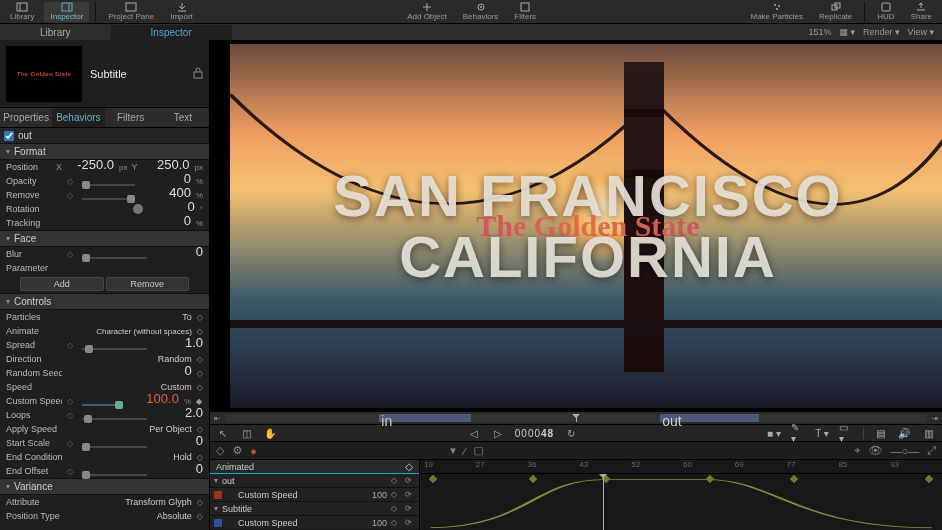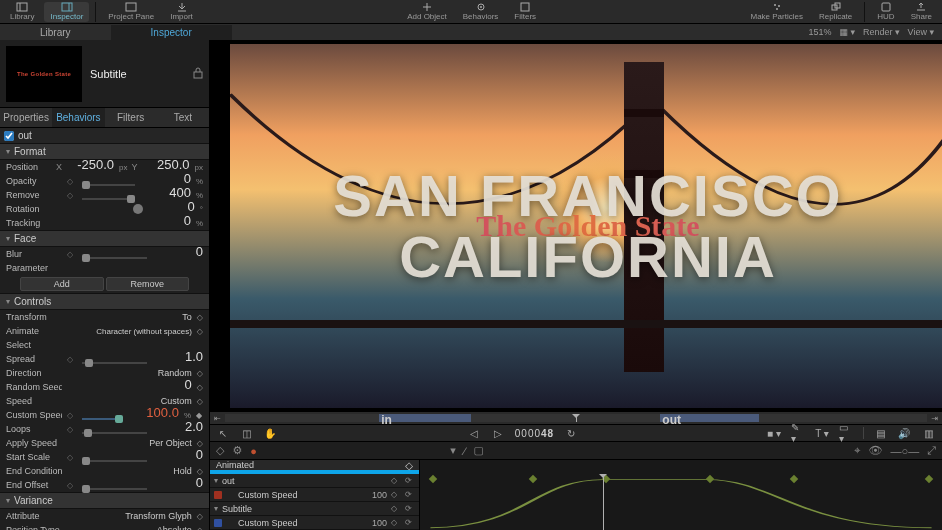--- a/index.html
+++ b/index.html
@@ -76,38 +76,38 @@
   .big{font-family:Arial Black,Arial;font-weight:900;font-size:58px;letter-spacing:2px;color:rgba(230,225,215,.92);line-height:.95;text-shadow:0 2px 8px rgba(0,0,0,.5);}
   .sub{font-family:Georgia,serif;font-weight:bold;font-size:30px;background:linear-gradient(90deg,#d05060,#e07040,#d05060);-webkit-background-clip:text;color:transparent;margin:-14px 0;}
   
   
   .ruler-row{height:12px;background:#2a2a2a;display:flex;align-items:center;padding:0 4px;}
   .ruler-mark{font-size:8px;color:#999;}
   .range-bar{flex:1;height:8px;background:#333;margin:0 4px;position:relative;}
   .range-in,.range-out{position:absolute;top:0;bottom:0;background:#4a5a7a;}
   .range-in{left:22%;width:13%;}
   .range-out{left:62%;width:14%;}
-  .range-lbl{position:absolute;top:-1px;font-size:12px;color:#ccc;font-weight:bold;}
+  .range-lbl{position:absolute;top:-1px;font-size:14px;color:#ccc;}
   
   
   .viewer-tools{height:18px;background:#252525;border-top:1px solid #000;border-bottom:1px solid #000;display:flex;align-items:center;padding:0 6px;gap:10px;}
   .viewer-tools .vicon{width:14px;height:14px;display:flex;align-items:center;justify-content:center;cursor:pointer;color:#aaa;}
   .viewer-tools .divider{width:1px;height:12px;background:#444;}
   .timecode{font-family:"Courier New",monospace;font-size:14px;color:#777;letter-spacing:1px;}
   .timecode b{color:#ccc;font-weight:bold;}
   
   
   .tl-toolbar{height:18px;background:#1e1e1e;border-bottom:1px solid #000;display:flex;align-items:center;padding:0 6px;gap:8px;}
   .tl-toolbar .tic{color:#888;font-size:11px;cursor:pointer;}
   .tl-toolbar .tic.active{color:#c05030;}
   
   
   .timeline{height:70px;background:#1c1c1c;display:flex;}
   .tl-left{width:210px;background:#222;border-right:1px solid #000;}
-  .tl-hdr{height:14px;display:flex;align-items:center;padding:0 6px;border-bottom:4px solid #0ea5e9;background:#282828;}
+  .tl-hdr{height:14px;display:flex;align-items:center;padding:0 6px;border-bottom:1px solid #0ea5e9;background:#282828;}
   .tl-hdr .name{flex:1;font-size:9px;color:#ccc;}
   .tl-row{height:14px;display:flex;align-items:center;padding:0 4px;gap:4px;border-bottom:1px solid #111;}
   .tl-row .tri{font-size:8px;color:#888;cursor:pointer;}
   .tl-row .rowname{flex:1;font-size:9px;color:#ccc;white-space:nowrap;overflow:hidden;}
   .tl-row .val{font-size:9px;color:#aaa;width:28px;text-align:right;}
   .tl-row .minicon{width:10px;color:#888;font-size:8px;}
   .tl-row.indent .rowname{padding-left:12px;}
   .swatch{width:8px;height:8px;border-radius:1px;}
   .sw-red{background:#a03020;}
   .sw-blue{background:#3050a0;}
@@ -313,33 +313,30 @@
       <div class="param-row">
         <span class="pname">Parameter</span>
       </div>
       <div class="dd-row">
         <div class="dd">Add</div>
         <div class="dd">Remove</div>
       </div>
 
       <div class="section-hdr">Controls</div>
       <div class="param-row">
-          <span class="pname">Transform</span>
+          <span class="pname">Particles</span>
           <div style="flex:1"></div>
           <span class="sel">To</span>
           <span class="unit">◇</span>
         </div>
       <div class="param-row">
           <span class="pname">Animate</span>
           <div style="flex:1"></div>
           <span class="sel" style="font-size:8px">Character (without spaces)</span>
           <span class="unit">◇</span>
-        </div>
-      <div class="param-row">
-          <span class="pname">Select</span>
         </div>
       <div class="param-row">
           <span class="pname">Spread</span>
           <span class="diamond">◇</span>
           <div class="slider">
             <div class="thumb" style="left:5%"></div>
           </div>
           <span class="val">1.0</span>
         </div>
       <div class="param-row">
@@ -520,20 +517,32 @@
             <div class="tl-row indent">
               <span class="swatch sw-blue"></span>
               <span class="rowname">Custom Speed</span>
               <span class="val">100</span>
               <span class="minicon">◇</span>
               <span class="minicon">⟳</span>
             </div>
           </div>
       </div>
       <div class="tl-right">
+        <div class="tl-ticks" id="tl-ticks">
+            <span>19</span>
+            <span>27</span>
+            <span>36</span>
+            <span>43</span>
+            <span>52</span>
+            <span>60</span>
+            <span>69</span>
+            <span>77</span>
+            <span>85</span>
+            <span>93</span>
+          </div>
         <div class="curve-area">
           <svg width="100%" height="100%" preserveAspectRatio="none" viewBox="0 0 100 50">
             <path d="M2 48 C 20 48 22 5 35 5 L55 5 C 68 5 72 48 98 48" stroke="#7a9040" stroke-width="0.8" fill="none"></path>
           </svg>
           <div class="keyfr" style="left:2%"></div>
           <div class="keyfr" style="left:21%"></div>
           <div class="keyfr" style="left:35%"></div>
           <div class="keyfr" style="left:55%"></div>
           <div class="keyfr" style="left:71%"></div>
           <div class="keyfr" style="left:97%"></div>

